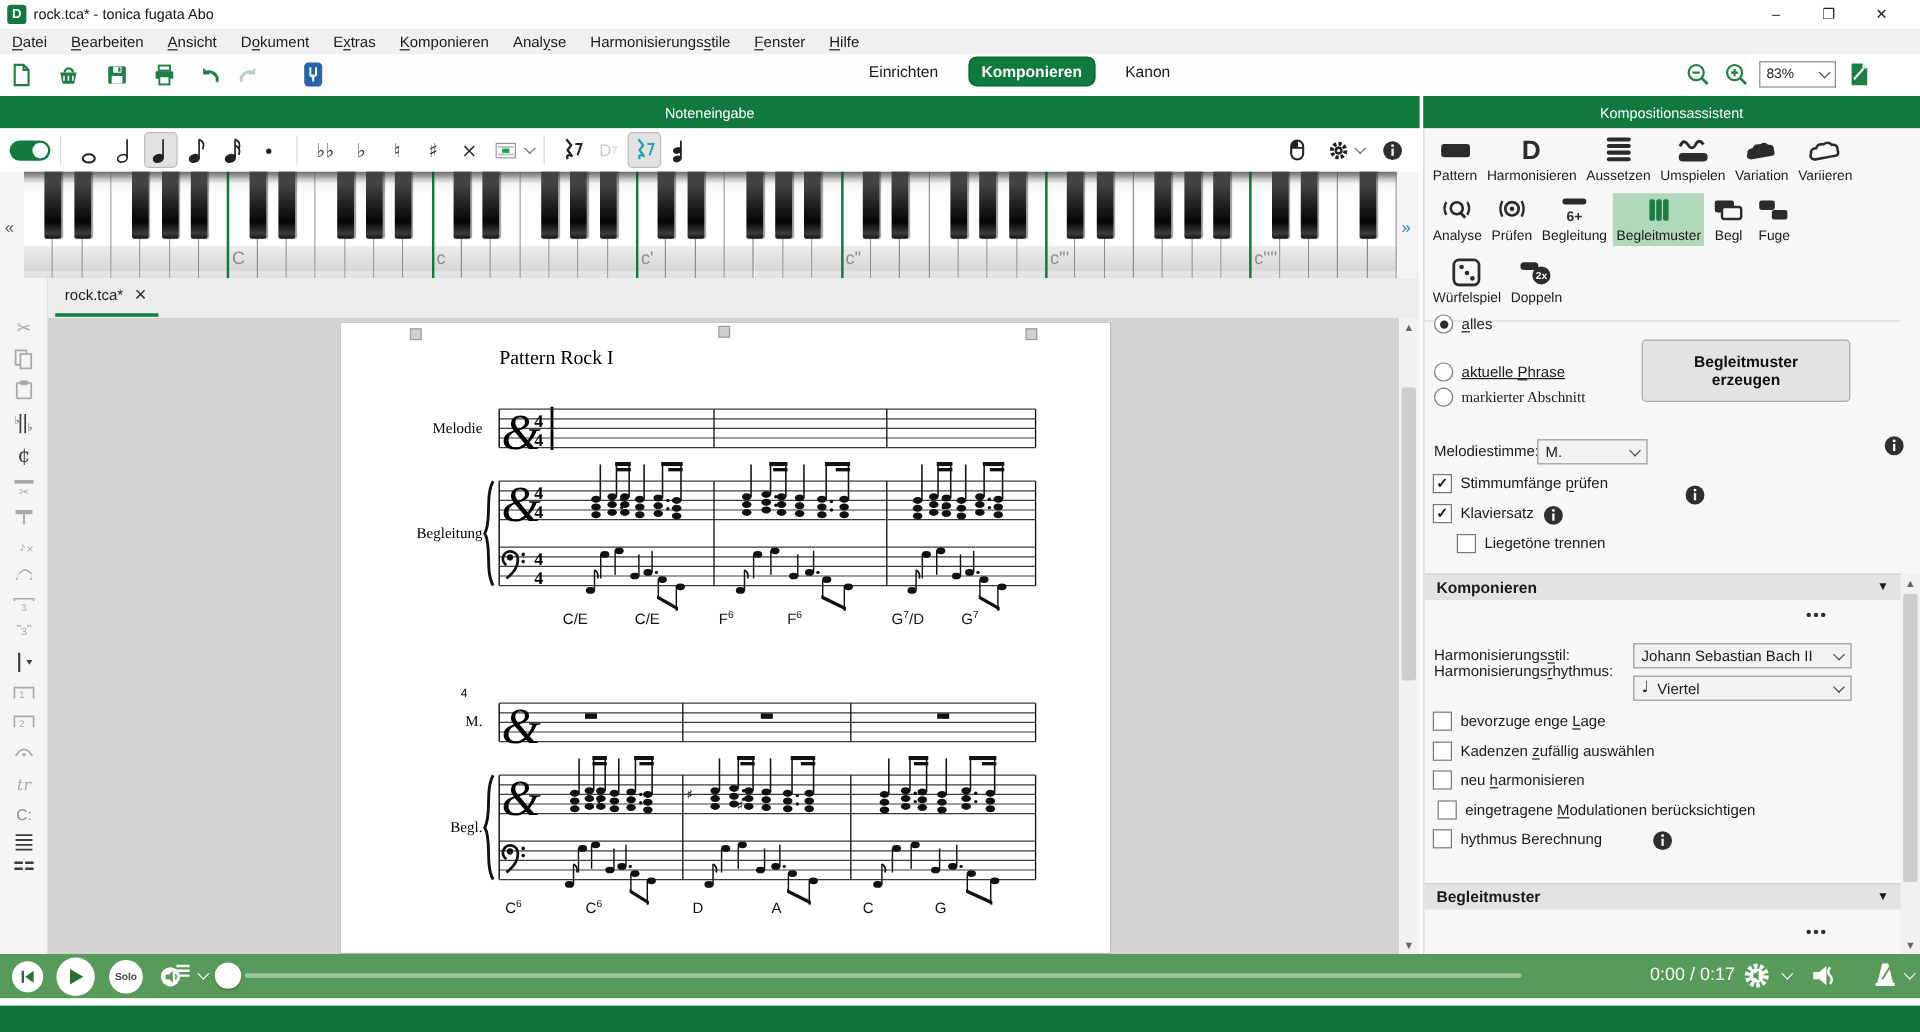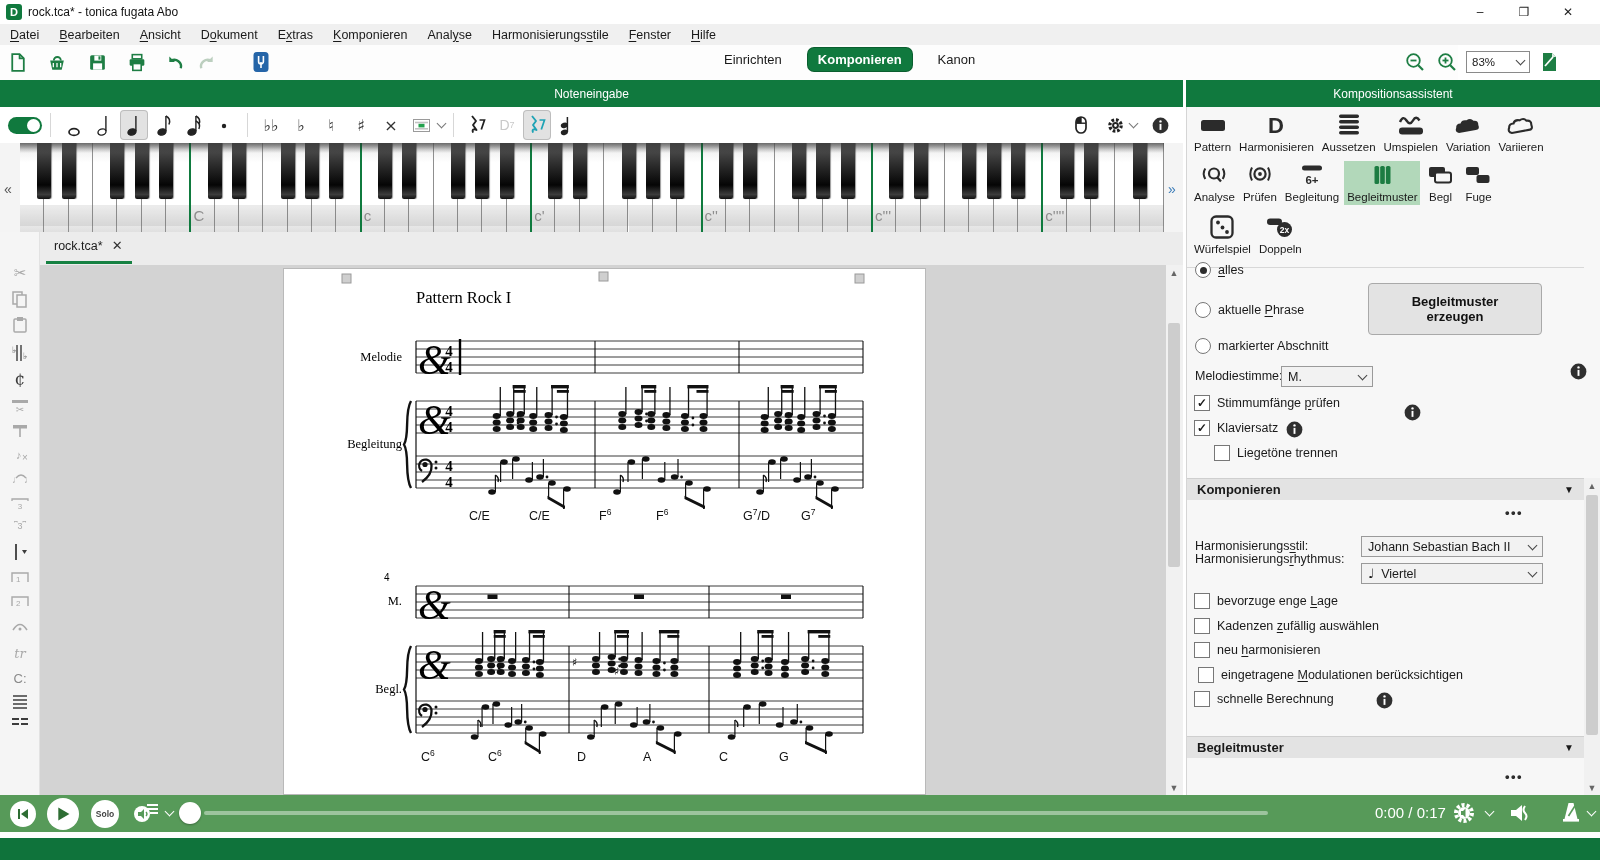--- a/index.html
+++ b/index.html
@@ -1056,25 +1056,25 @@
           <span class="lbl">Doppeln</span>
         </div>
       </div>
       <div class="abs" style="left:0;top:160px;width:397px;border-top:1px solid #d8d8d8;"></div>
       <div class="panel-row" style="left:8px;top:155px;">
         <span class="radio">
           <span class="dot"></span>
         </span>
         <span><u>a</u>lles</span>
       </div>
-      <div class="panel-row" style="left:8px;top:195px;">
+      <div class="panel-row" style="left:8px;top:195px;text-decoration:underline;">
         <span class="radio"></span>
         <span>aktuelle <u>P</u>hrase</span>
       </div>
-      <div class="panel-row" style="left:8px;top:231px;">
+      <div class="panel-row" style="left:8px;top:216px;font-family:Liberation Serif, serif;">
         <span class="radio"></span>
         <span>markierter Abschnitt</span>
       </div>
       <div class="genbtn" style="left:181px;top:176px;width:172px;height:50px;">
         <span>Begleitmuster</span>
         <span>erzeugen</span>
       </div>
       <div class="panel-row" style="left:8px;top:262px;">
         <span>Melodiestimme:</span>
       </div>
@@ -1142,21 +1142,21 @@
       <div class="panel-row" style="left:7px;top:535px;">
         <span class="cb"></span>
         <span>neu <u>h</u>armonisieren</span>
       </div>
       <div class="panel-row" style="left:11px;top:560px;">
         <span class="cb"></span>
         <span>eingetragene <u>M</u>odulationen berücksichtigen</span>
       </div>
       <div class="panel-row" style="left:7px;top:584px;">
         <span class="cb"></span>
-        <span>schnelle Berechnung</span>
+        <span>hythmus Berechnung</span>
         <span class="info-i" style="margin-left:34px;"><svg width="19" height="19" viewBox="0 0 20 20">
             <circle cx="10" cy="10" r="8.3" fill="#2f2f2f"></circle>
             <rect x="9" y="8.3" width="2" height="6.3" fill="#fff"></rect>
             <circle cx="10" cy="5.7" r="1.25" fill="#fff"></circle>
           </svg></span>
       </div>
       <div class="sec-hdr" style="top:629px;">
         <span>Begleitmuster</span>
         <span style="font-size:10px;">▼</span>
       </div>

